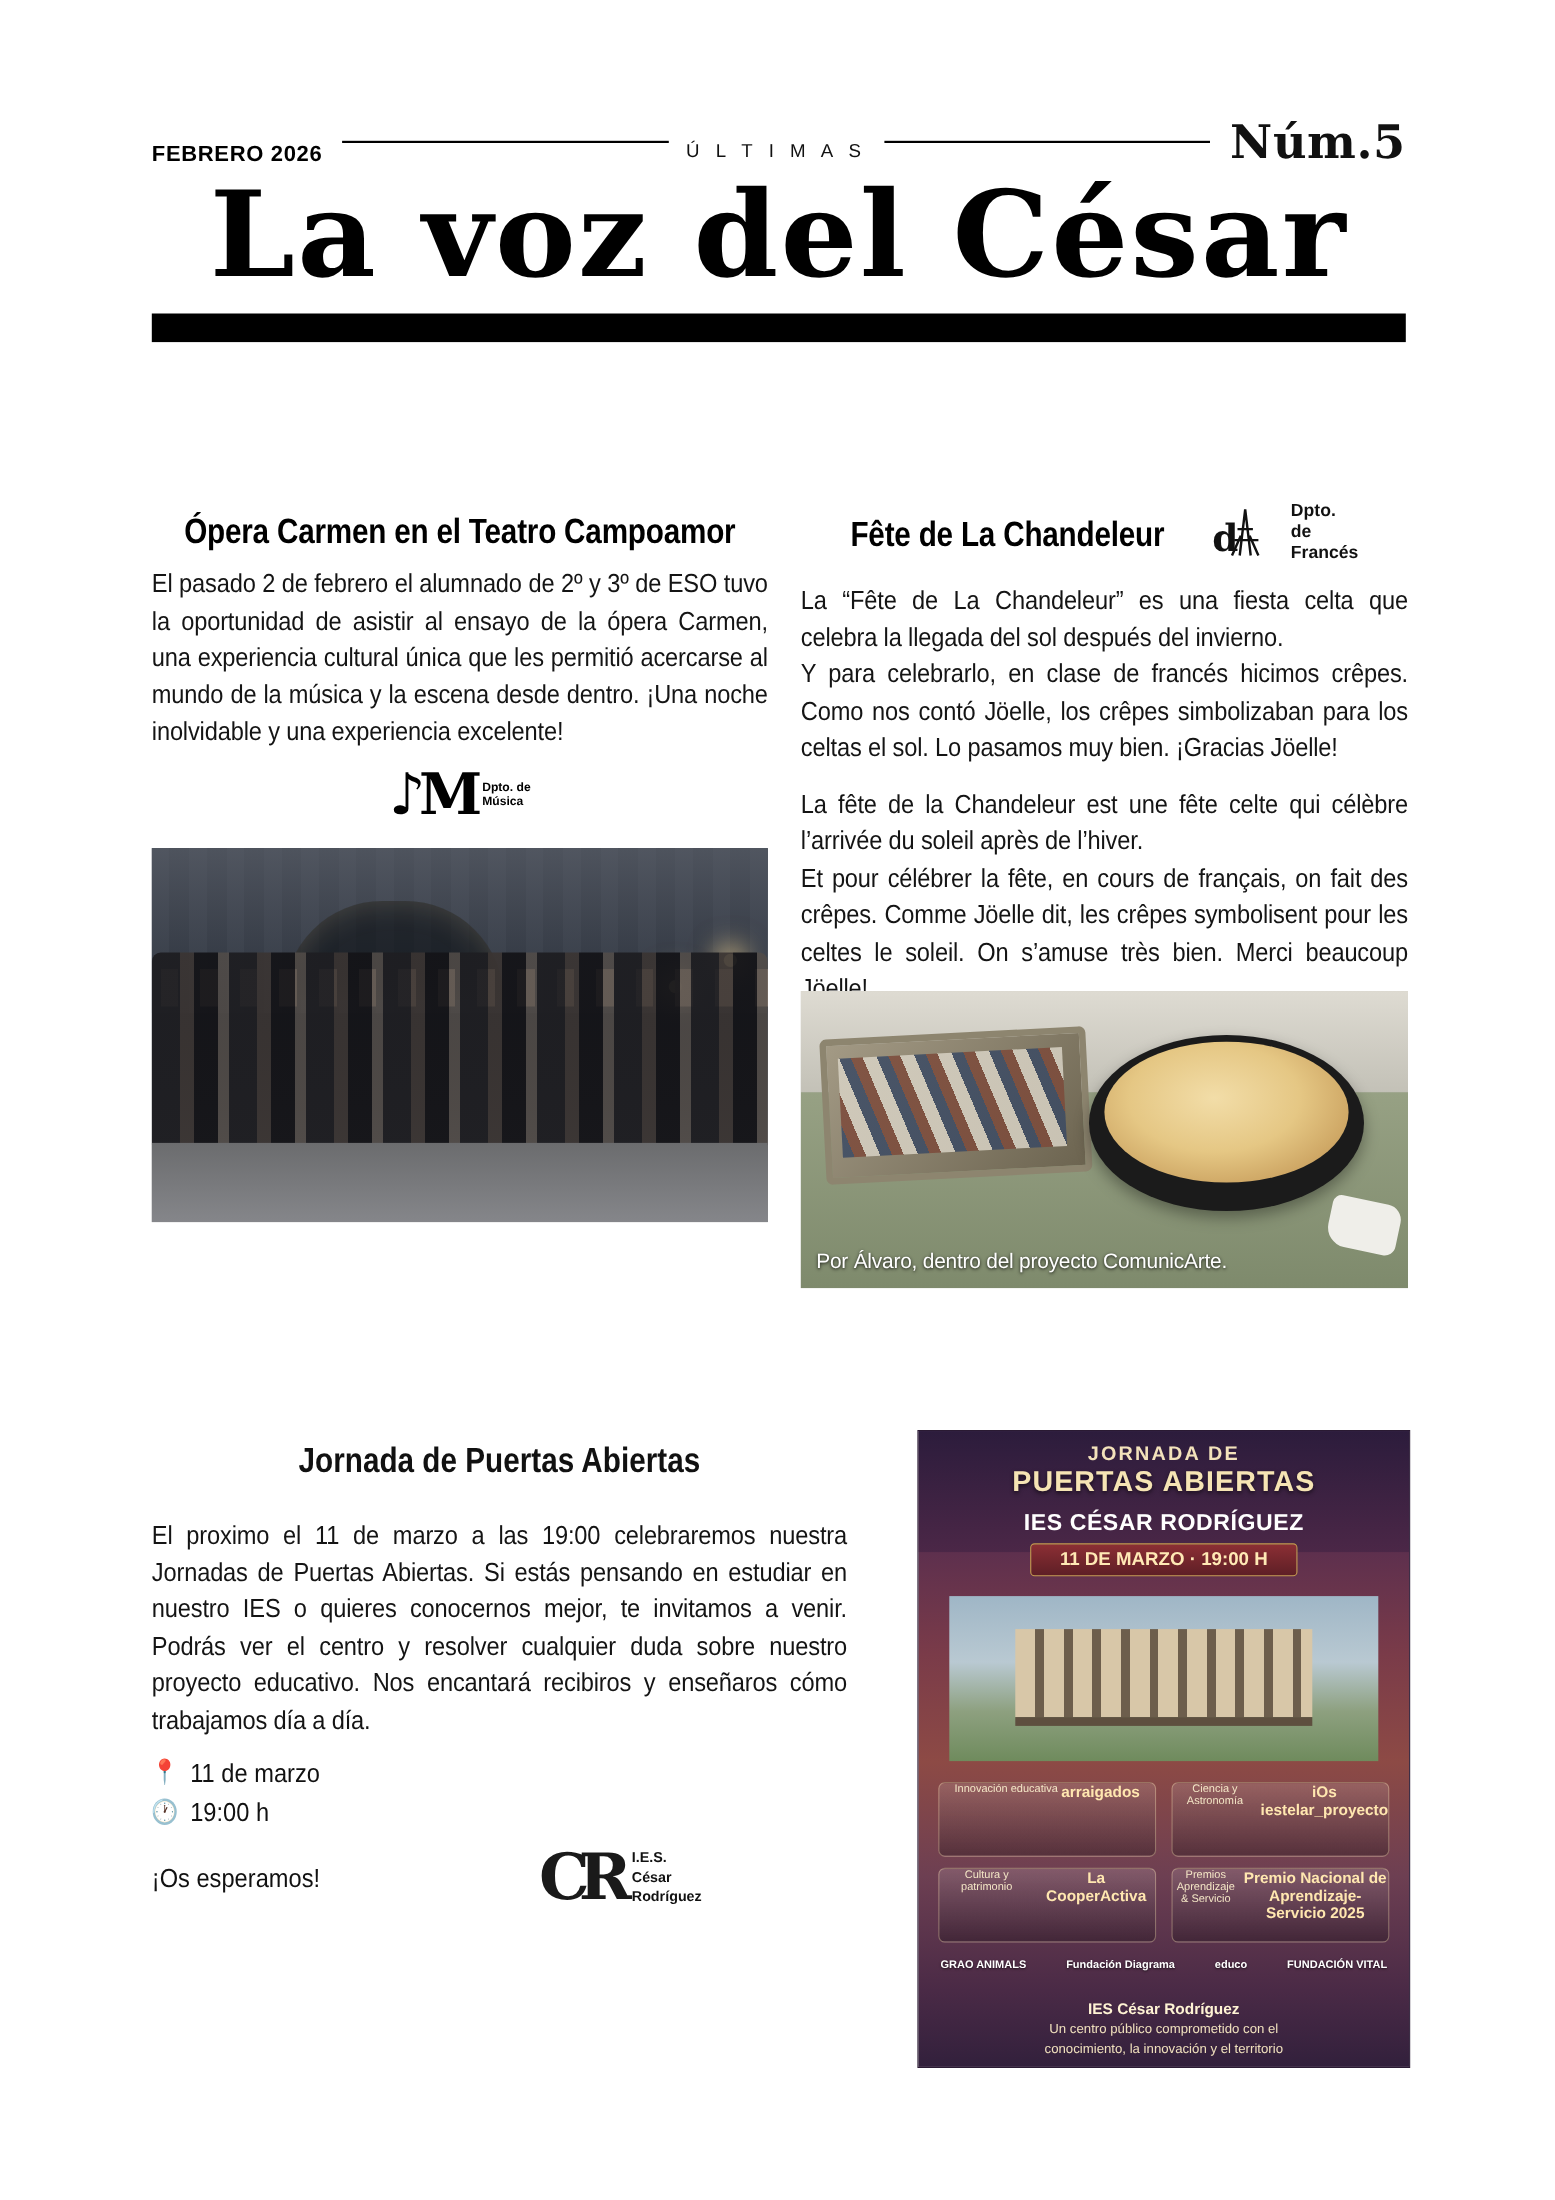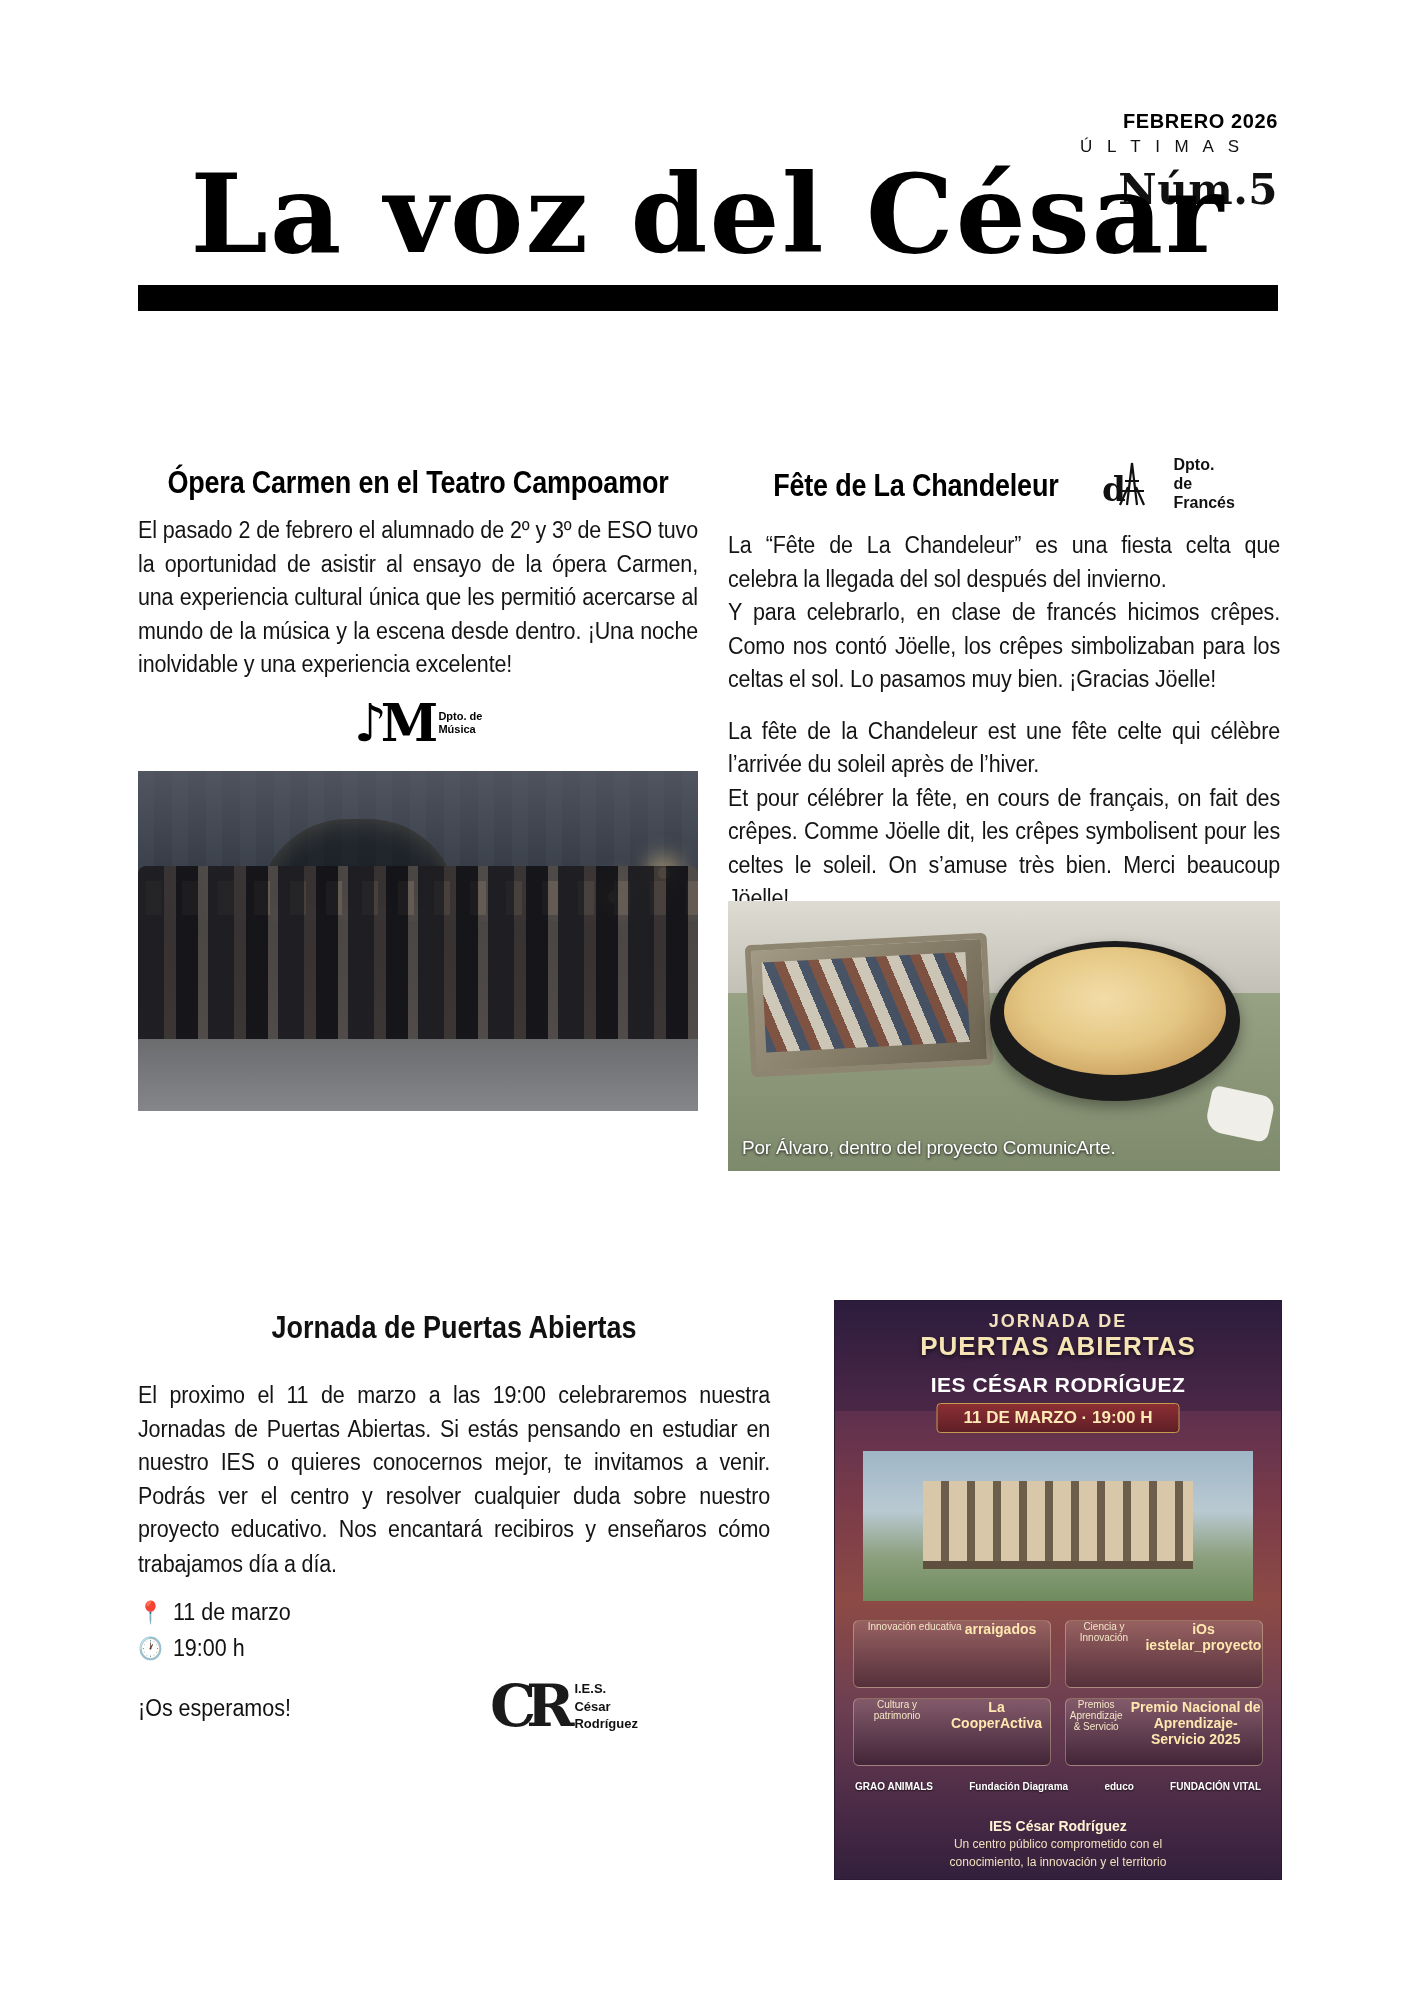--- a/index.html
+++ b/index.html
@@ -28,21 +28,20 @@
     position: absolute;
     left: 138px;
     top: 110px;
     width: 1140px;
   }
   .masthead-top {
     display: flex;
     align-items: flex-end;
     justify-content: space-between;
     height: 46px;
-    flex-direction: column;
   }
   .issue-date {
     font-family: "Liberation Sans", sans-serif;
     font-weight: bold;
     font-size: 20px;
     letter-spacing: 0.6px;
     color: #000;
     white-space: nowrap;
     padding-bottom: 4px;
   }
@@ -546,21 +545,21 @@
     <div class="ptitle3">IES CÉSAR RODRÍGUEZ</div>
     <div class="pdate">11 DE MARZO · 19:00 H</div>
     <div class="pbuilding"></div>
 
     <div class="prow" style="top:318px">
       <div class="pcell">
         <span>Innovación educativa</span>
         <b>arraigados</b>
       </div>
       <div class="pcell">
-        <span>Ciencia y Innovación</span>
+        <span>Ciencia y Astronomía</span>
         <b>iOs iestelar_proyecto</b>
       </div>
     </div>
 
     <div class="prow" style="top:396px">
       <div class="pcell">
         <span>Cultura y patrimonio</span>
         <b>La CooperActiva</b>
       </div>
       <div class="pcell">

